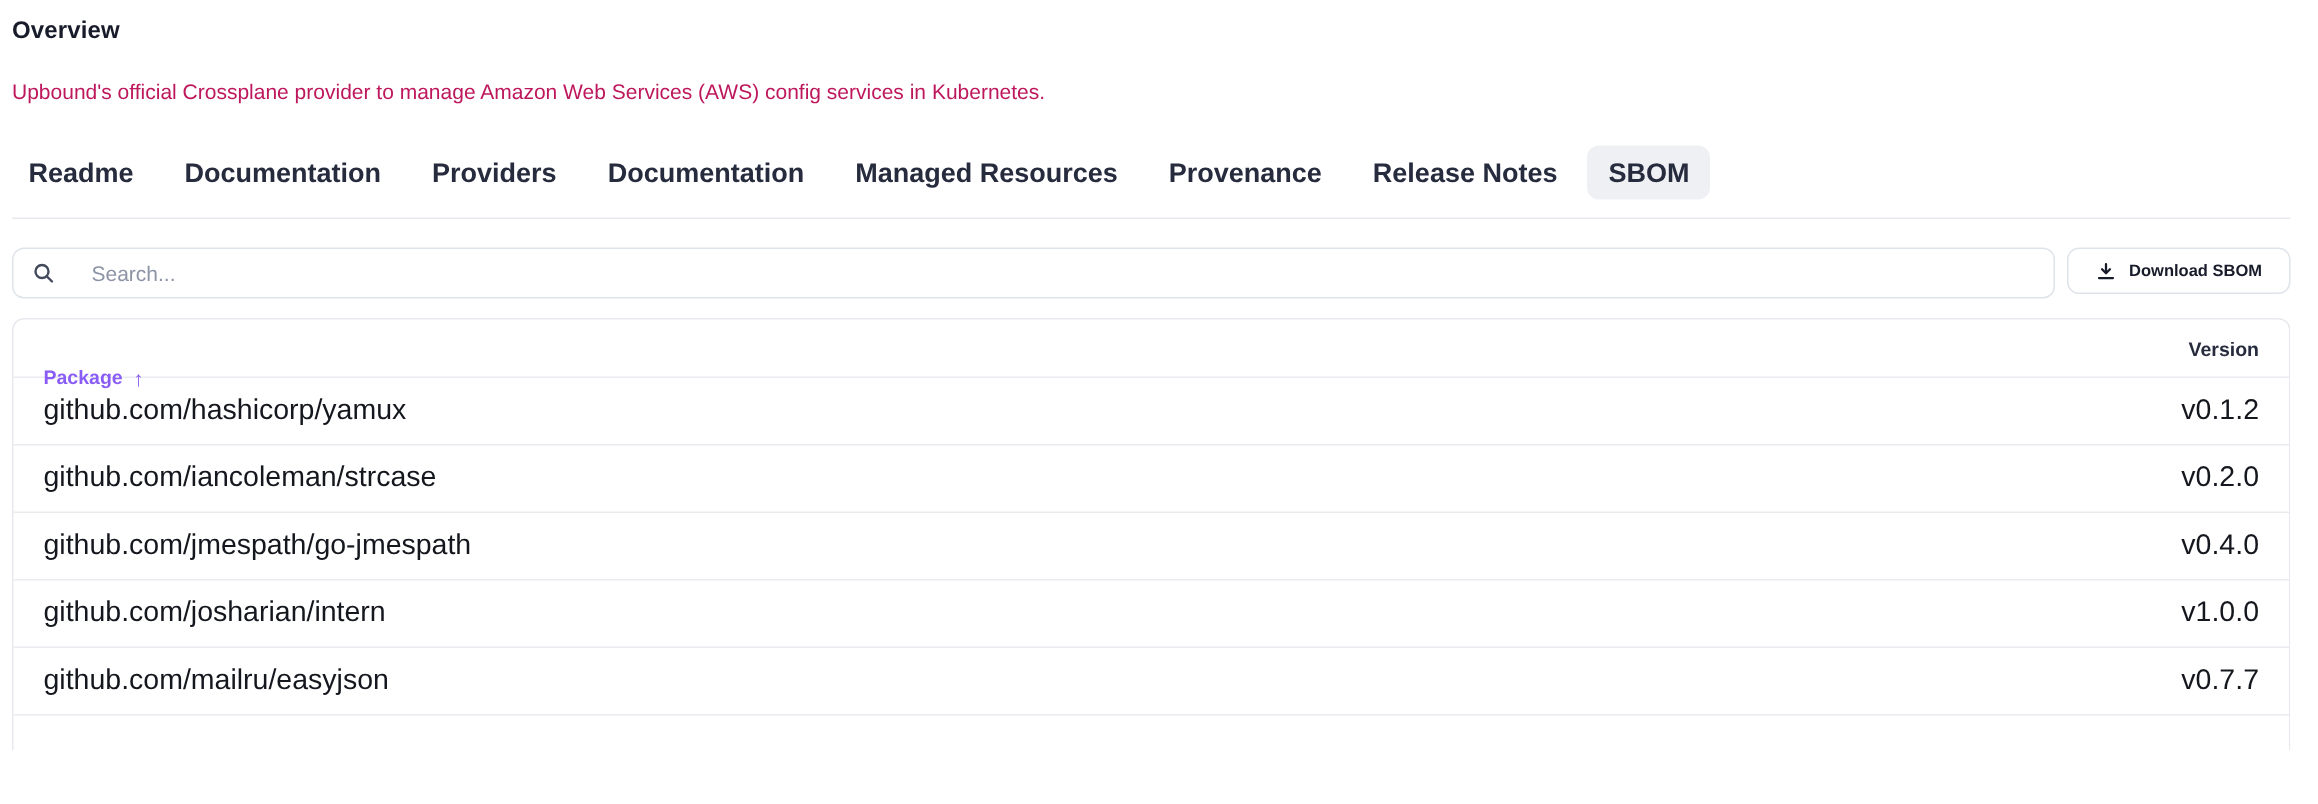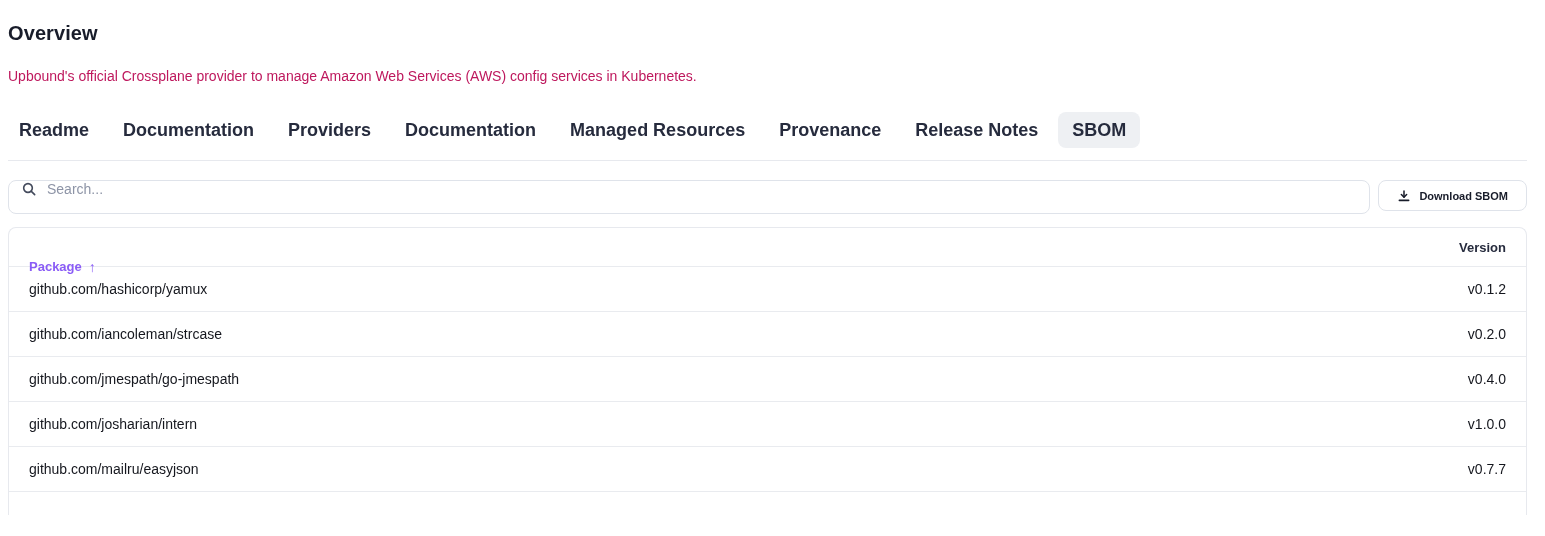--- a/index.html
+++ b/index.html
@@ -6,43 +6,43 @@
   html, body { margin: 0; padding: 0; }
   body {
     width: 1545px; height: 536px; overflow: hidden;
     background: #ffffff;
     font-family: "Liberation Sans", sans-serif;
     color: #181c2a;
   }
   .content { padding: 0 18px 0 8px; }
 
   .page-title {
-    font-size: 20px; font-weight: 700;
-    margin: 22px 0 0 0; color: #181c2a;
+    font-size: 16px; font-weight: 700;
+    margin: 12px 0 0 0; color: #181c2a;
     letter-spacing: 0.1px;
   }
   .description {
     font-size: 14px; margin: 23px 0 0 0; color: #be185d;
   }
 
   .tabs { display: flex; gap: 6px; margin: 28px 0 0 -3px; }
   .tab {
     height: 36px; display: flex; align-items: center;
     padding: 0 14px; font-size: 18px; font-weight: 700;
     color: #262b3d; border-radius: 8px; cursor: pointer;
     white-space: nowrap; background: transparent; border: none;
     font-family: inherit;
   }
   .tab.active { background: #eef0f3; }
 
   .divider { border-bottom: 1px solid #e7e9ee; margin-top: 12px; }
 
   .toolbar { display: flex; gap: 8px; margin-top: 19px; align-items: stretch; }
   .search-box {
-    flex: 1; display: flex; align-items: flex-end; gap: 10px;
+    flex: 1; display: flex; align-items: center; gap: 24px;
     border: 1px solid #dfe3ea; border-radius: 8px;
     padding: 16px 12px; height: 31px; background: #fff;
   }
   .search-box svg { flex: 0 0 auto; }
   .search-box input {
     border: none; outline: none; flex: 1;
     font-size: 14px; color: #181c2a; font-family: inherit;
     background: transparent; padding: 0;
   }
   .search-box input::placeholder { color: #8d94a6; opacity: 1; }
@@ -69,21 +69,21 @@
     font-size: 13px; font-weight: 700; color: #8a5cf6;
     display: flex; gap: 7px; align-items: center; cursor: pointer; margin-top: 39px;
   }
   .sort-arrow { font-size: 14px; font-weight: 700; }
   .th-version { font-size: 13px; font-weight: 700; color: #262b3d; }
 
   .trow {
     display: flex; justify-content: space-between; align-items: center;
     height: 45px; padding: 0 20px;
     border-top: 1px solid #e9ebef;
-    font-size: 14px; color: #15171e;
+    font-size: 19px; color: #15171e;
   }
   .row-partial { height: 24px; border-top: 1px solid #e9ebef; }
 </style>
 </head>
 <body>
 
 <div class="content">
 
   <h1 class="page-title">Overview</h1>
 

